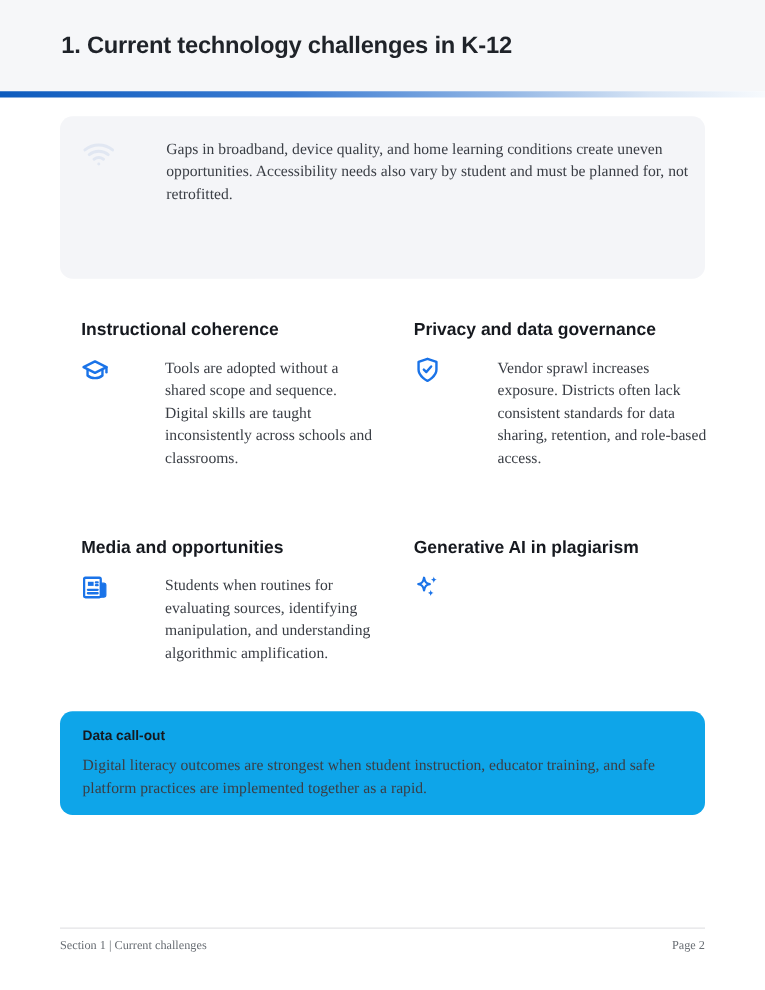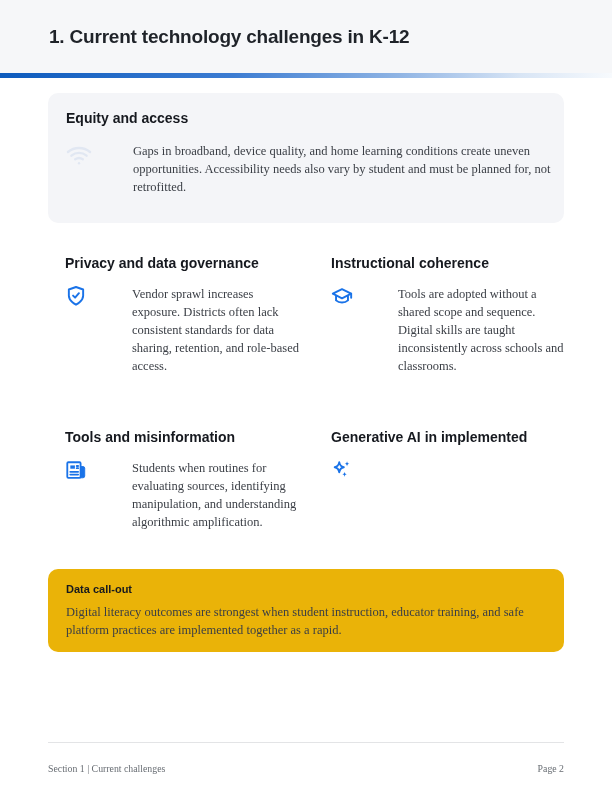--- a/index.html
+++ b/index.html
@@ -58,119 +58,118 @@
     display:grid;
     grid-template-columns:234px 234px;
     column-gap:32px;
     row-gap:54px;
   }
   .grid-item h2.card-title{margin-bottom:13px;}
   .grid-item .item-body{max-width:172px;}
   .grid-item .icon{width:22px;margin-right:9px;}
   .callout{
     margin-top:38px;
-    background:#eab308;
+    background:#0ea5e9;
     border-radius:10px;
     padding:13px 18px 13px 18px;
     box-sizing:border-box;
     min-height:74px;
   }
   .callout-title{
     margin:0 0 7px 0;
     font-family:"Liberation Sans", sans-serif;
     font-weight:700;font-size:11px;line-height:14px;
     color:#16191f;
   }
   .callout-body{margin:0;max-width:460px;font-size:12.5px;line-height:18px;color:#3a3e45;}
   .page-footer{
     position:absolute;
     left:48px;right:48px;top:742px;
     border-top:1px solid #e3e4e6;
-    padding-top:20px;
+    padding-top:8px;
     display:flex;justify-content:space-between;
     font-size:9.8px;color:#686d73;
   }
 </style>
 </head>
 <body>
 
 <div class="page">
 
   <header class="page-header">
     <h1 class="page-title">1. Current technology challenges in K-12</h1>
   </header>
   <div class="accent-bar"></div>
 
   <main class="content">
 
 
     <section class="feature-card">
-      <h2 class="card-title">Equity and access</h2>
       <div class="item-row">
         <span class="icon">
           <svg width="26" height="26" viewBox="0 0 24 24" fill="none" stroke="#e1e7f2" stroke-width="2.2" stroke-linecap="round" stroke-linejoin="round">
             <path d="M1.8 9.2a16 16 0 0 1 20.4 0"></path>
             <path d="M5 12.6a11 11 0 0 1 14 0"></path>
             <path d="M8.5 16a6 6 0 0 1 7 0"></path>
             <line x1="12" y1="19.6" x2="12.01" y2="19.6"></line>
           </svg>
         </span>
         <p class="item-body">Gaps in broadband, device quality, and home learning conditions create uneven opportunities. Accessibility needs also vary by student and must be planned for, not retrofitted.</p>
       </div>
     </section>
 
     <div class="grid">
 
       <section class="grid-item">
-        <h2 class="card-title">Privacy and data governance</h2>
-        <div class="item-row">
-          <span class="icon">
-            <svg width="22" height="22" viewBox="0 0 24 24" fill="none" stroke="#1a73e8" stroke-width="2.1" stroke-linecap="round" stroke-linejoin="round">
-              <path d="M12 21.5s7.8-3.9 7.8-9.7V4.9L12 2.2 4.2 4.9v6.9c0 5.8 7.8 9.7 7.8 9.7z"></path>
-              <polyline points="8.8 11.6 11 13.8 15.2 8.9"></polyline>
-            </svg>
-          </span>
-          <p class="item-body">Vendor sprawl increases exposure. Districts often lack consistent standards for data sharing, retention, and role-based access.</p>
-        </div>
-      </section>
-
-      <section class="grid-item">
         <h2 class="card-title">Instructional coherence</h2>
         <div class="item-row">
           <span class="icon">
             <svg width="22" height="22" viewBox="0 0 24 24" fill="none" stroke="#1a73e8" stroke-width="2.1" stroke-linecap="round" stroke-linejoin="round">
               <path d="M22 9.5 12 4.5 2 9.5l10 5 10-5z"></path>
               <path d="M5.5 12.2v4.6c3.3 3.1 9.7 3.1 13 0v-4.6"></path>
               <path d="M22 9.5v4.5"></path>
             </svg>
           </span>
           <p class="item-body">Tools are adopted without a shared scope and sequence. Digital skills are taught inconsistently across schools and classrooms.</p>
         </div>
       </section>
 
       <section class="grid-item">
-        <h2 class="card-title">Tools and misinformation</h2>
+        <h2 class="card-title">Privacy and data governance</h2>
+        <div class="item-row">
+          <span class="icon">
+            <svg width="22" height="22" viewBox="0 0 24 24" fill="none" stroke="#1a73e8" stroke-width="2.1" stroke-linecap="round" stroke-linejoin="round">
+              <path d="M12 21.5s7.8-3.9 7.8-9.7V4.9L12 2.2 4.2 4.9v6.9c0 5.8 7.8 9.7 7.8 9.7z"></path>
+              <polyline points="8.8 11.6 11 13.8 15.2 8.9"></polyline>
+            </svg>
+          </span>
+          <p class="item-body">Vendor sprawl increases exposure. Districts often lack consistent standards for data sharing, retention, and role-based access.</p>
+        </div>
+      </section>
+
+      <section class="grid-item">
+        <h2 class="card-title">Media and opportunities</h2>
         <div class="item-row">
           <span class="icon">
             <svg width="22" height="22" viewBox="0 0 24 24" fill="none" stroke="#1a73e8" stroke-width="2" stroke-linecap="round" stroke-linejoin="round">
               <rect x="2.5" y="3.5" width="14.5" height="17" rx="1.2"></rect>
               <rect x="5.8" y="7" width="5" height="3.6" fill="#1a73e8" stroke="none"></rect>
               <line x1="12.8" y1="7.6" x2="14.3" y2="7.6"></line>
               <line x1="12.8" y1="10" x2="14.3" y2="10"></line>
               <line x1="5.8" y1="14" x2="14.3" y2="14"></line>
               <line x1="5.8" y1="17" x2="14.3" y2="17"></line>
               <path d="M17 8.2h2.6a1.9 1.9 0 0 1 1.9 1.9v8.5a1.9 1.9 0 0 1-1.9 1.9H17" fill="#1a73e8" stroke="#1a73e8" stroke-width="1"></path>
             </svg>
           </span>
           <p class="item-body">Students when routines for evaluating sources, identifying manipulation, and understanding algorithmic amplification.</p>
         </div>
       </section>
 
       <section class="grid-item">
-        <h2 class="card-title">Generative AI in implemented</h2>
+        <h2 class="card-title">Generative AI in plagiarism</h2>
         <div class="item-row">
           <span class="icon">
             <svg width="22" height="22" viewBox="0 0 24 24" fill="none" stroke="#1a73e8" stroke-width="2" stroke-linejoin="round">
               <path d="M9 3.5 C9.6 7 10.6 8.4 14 9 C10.6 9.6 9.6 11 9 14.5 C8.4 11 7.4 9.6 4 9 C7.4 8.4 8.4 7 9 3.5 Z"></path>
               <path d="M17.5 2.5 C17.8 4.3 18.3 5 20.1 5.3 C18.3 5.6 17.8 6.3 17.5 8.1 C17.2 6.3 16.7 5.6 14.9 5.3 C16.7 5 17.2 4.3 17.5 2.5 Z" fill="#1a73e8" stroke="none"></path>
               <path d="M14.8 13.9 C15.1 15.7 15.6 16.4 17.4 16.7 C15.6 17 15.1 17.7 14.8 19.5 C14.5 17.7 14 17 12.2 16.7 C14 16.4 14.5 15.7 14.8 13.9 Z" fill="#1a73e8" stroke="none"></path>
             </svg>
           </span>
         </div>
       </section>

